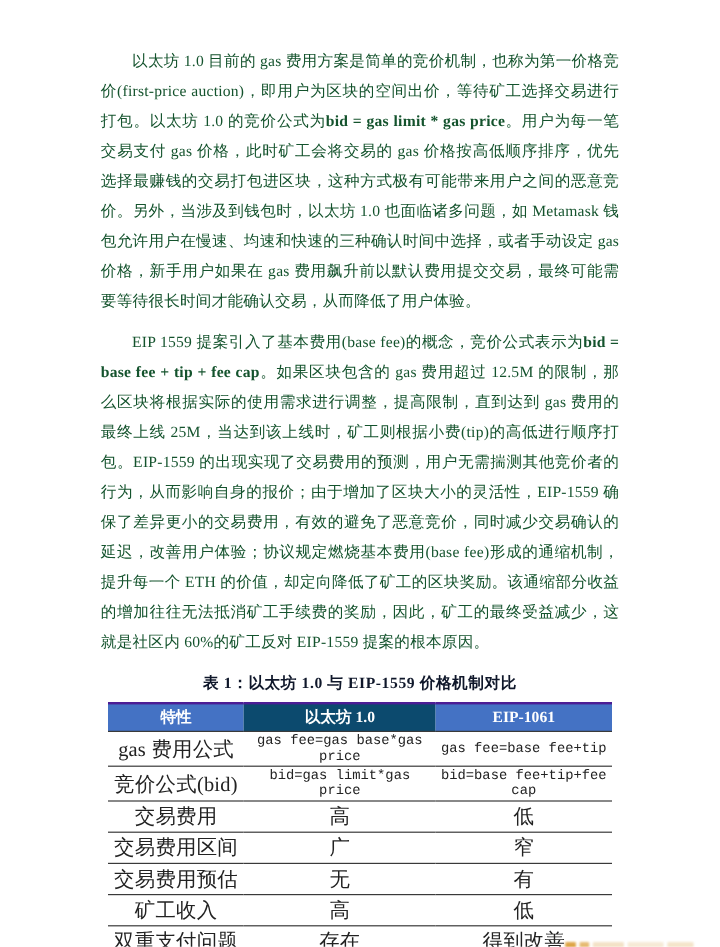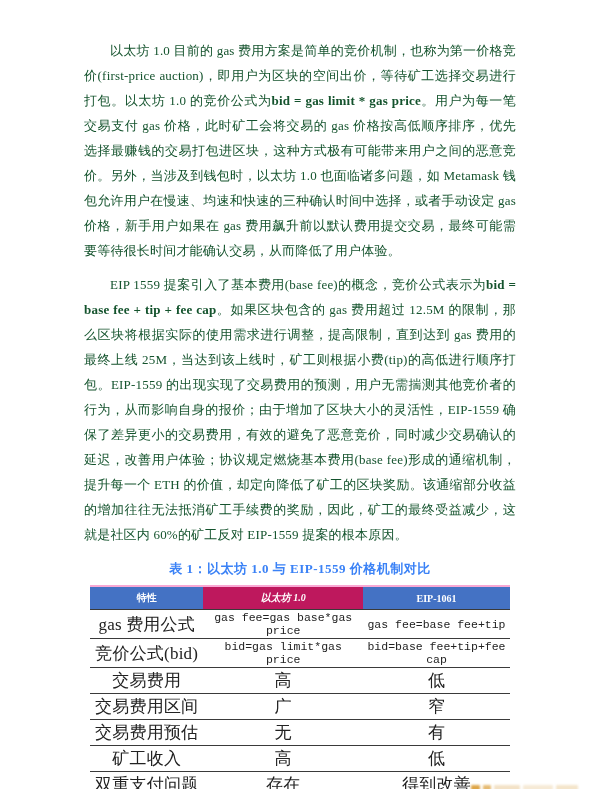--- a/index.html
+++ b/index.html
@@ -34,36 +34,36 @@
     letter-spacing: 0.2px;
   }
   .para .run-bold {
     font-weight: bold;
   }
   .table-title {
     text-align: center;
     font-weight: bold;
     font-size: 13px;
     margin: 13px 0 7px 0;
-    color: #3b82f6;
+    color: #0f172a;
     letter-spacing: 0.5px;
   }
   table.cmp {
     width: 420px;
     margin: 0 auto;
     border-collapse: collapse;
     border-bottom: 1px solid #3a3a3a;
   }
   table.cmp thead th {
     color: #ffffff;
     font-weight: bold;
-    font-size: 10px;
+    font-size: 13px;
     height: 20px;
     padding: 1px 2px;
-    border-top: 2px solid #f9a8d4;
+    border-top: 2px solid #4c1d95;
   }
   table.cmp td {
     border-top: 1px solid #3a3a3a;
     text-align: center;
     font-size: 17px;
     height: 17px;
     padding: 1px 2px;
     color: #222;
     letter-spacing: 0.2px;
   }
@@ -111,21 +111,21 @@
 
     <table class="cmp">
       <colgroup>
           <col class="c1">
           <col class="c2">
           <col class="c3">
         </colgroup>
       <thead>
         <tr id="thead-row">
             <th style="background: rgb(68, 114, 196); color: rgb(255, 255, 255);">特性</th>
-            <th style="background: #be185d; color: rgb(255, 255, 255); font-style: italic;">以太坊 1.0</th>
+            <th style="background: #0c4a6e; color: rgb(255, 255, 255);">以太坊 1.0</th>
             <th style="background: rgb(68, 114, 196); color: rgb(255, 255, 255);">EIP-1061</th>
           </tr>
       </thead>
       <tbody id="tbody-rows">
           <tr>
             <td>gas 费用公式</td>
             <td class="mono">gas fee=gas base*gas price</td>
             <td class="mono">gas fee=base fee+tip</td>
           </tr>
           <tr>

